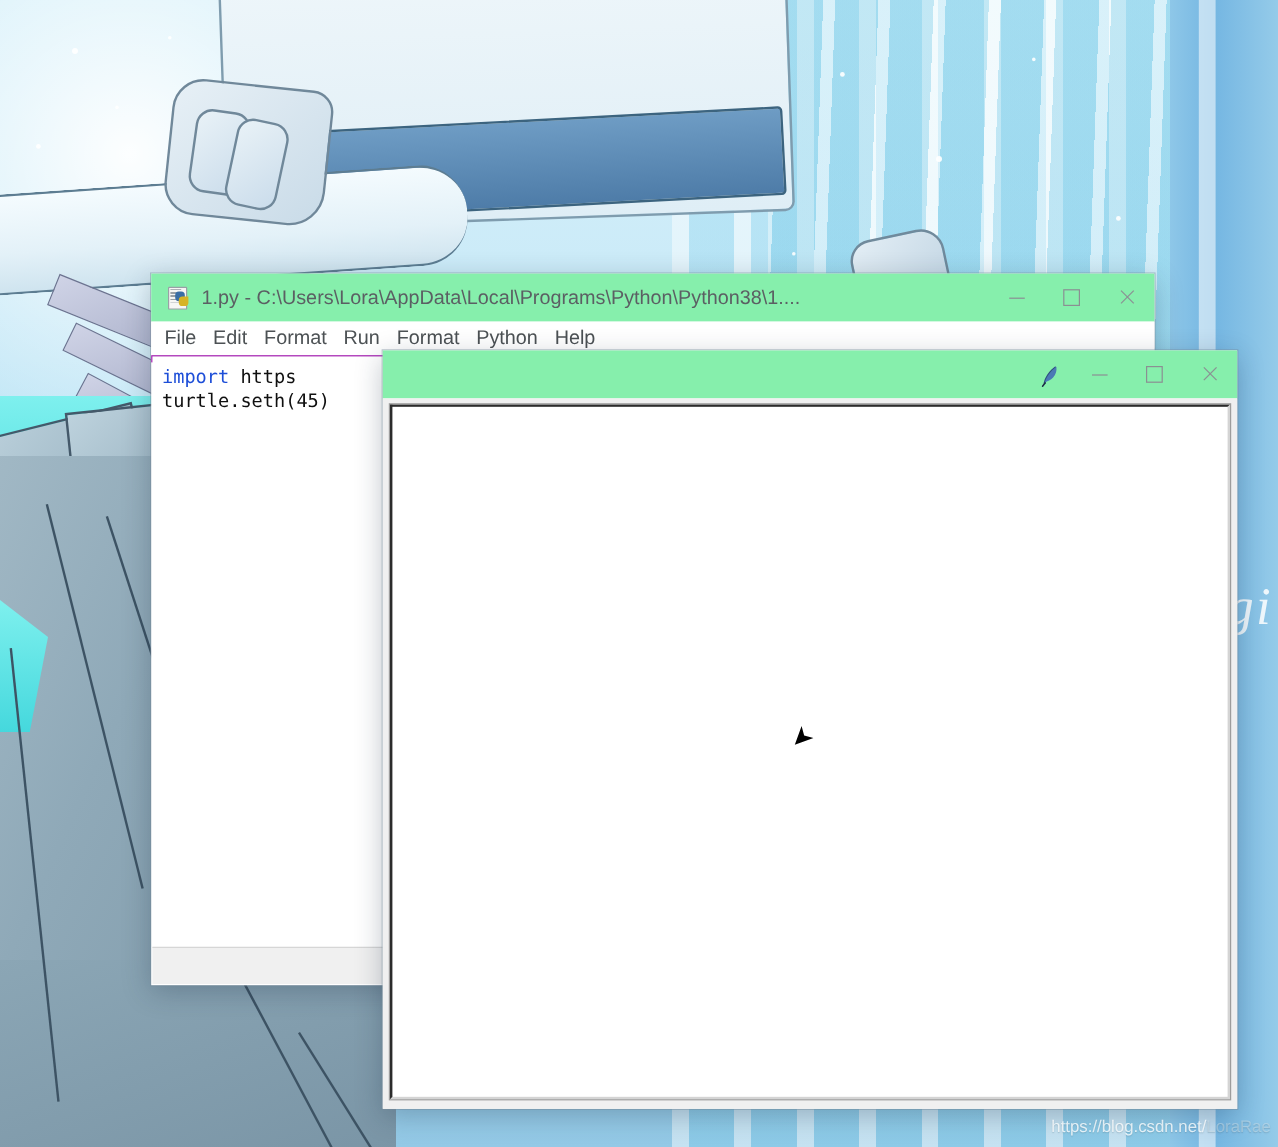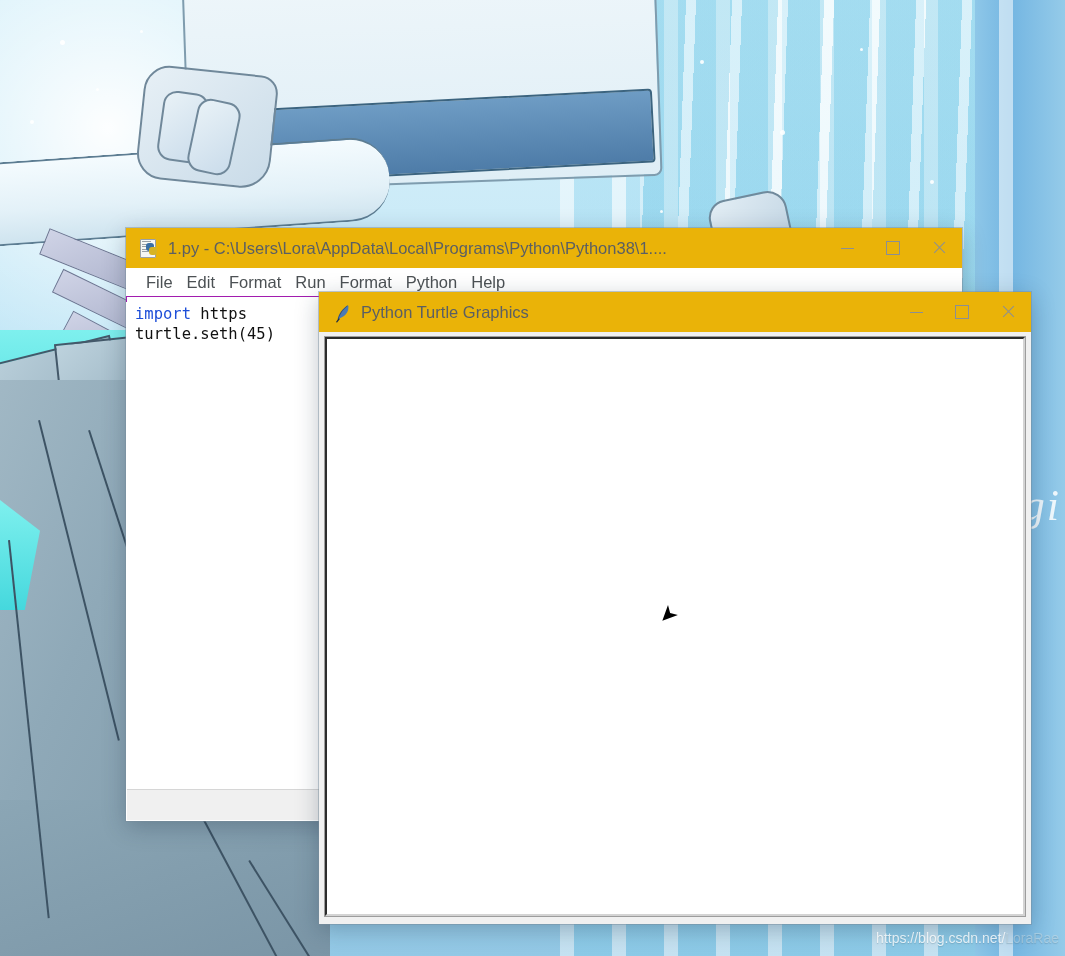--- a/index.html
+++ b/index.html
@@ -158,21 +158,21 @@
   
   .win {
     position: absolute;
     background: #ffffff;
     box-shadow: 0 0 0 1px rgba(120,140,155,.45), 0 6px 22px rgba(20,40,60,.28);
   }
   .titlebar {
     height: 40px;
     display: flex;
     align-items: center;
-    background: #eab308;
+    background: #86efac;
     user-select: none;
     justify-content: flex-end;
   }
   .title-icon {
     width: 18px; height: 18px;
     margin-left: 14px; margin-right: 10px;
     flex: 0 0 auto;
     position: relative;
   }
   .title-text {
@@ -199,21 +199,21 @@
   .glyph-close:before { transform: rotate(45deg); }
   .glyph-close:after  { transform: rotate(-45deg); }
 
   
   #idle-window { left: 126px; top: 228px; width: 836px; height: 593px; }
   #idle-window .titlebar { height: 40px; }
   .menubar {
     height: 28px;
     display: flex;
     align-items: center;
-    padding-left: 13px;
+    padding-left: 4px;
     background: #ffffff;
     border-bottom: 6px solid #a21caf;
     gap: 0px;
   }
   .menu-item {
     font-size: 16.5px;
     color: #4c5154;
     padding: 0 7px;
     line-height: 28px;
     white-space: nowrap;
@@ -410,21 +410,20 @@
   <div class="win" id="turtle-window">
 
     <div class="titlebar">
       <div class="title-icon">
         <svg width="20" height="20" viewBox="0 0 20 20" aria-hidden="true">
           <path d="M14.5 2.2c-1.9 1.3-4.6 3.6-6.6 6.6C6.1 11.5 5 14.3 4.6 16.6l1.5.5c.6-2.3 1.9-5 3.6-7.4 1.8-2.6 3.9-4.7 5.6-6l-.8-1.5z" fill="#2f4f7f"></path>
           <path d="M15.2 2.6c-2.2 1.6-5 4.3-6.9 7.3-1.2 1.9-2.1 3.9-2.6 5.6 2.2-.4 4.9-1.8 6.9-3.9 2.4-2.5 3.3-6.1 2.6-9z" fill="#4a7ab5"></path>
           <path d="M5.9 16.2l-2.1 2.6" stroke="#1c2c45" stroke-width="1.3" fill="none" stroke-linecap="round"></path>
         </svg>
       </div>
-      <div class="title-text">Python Turtle Graphics</div>
       <div class="winbtns">
         <div class="winbtn">
           <span class="glyph-min"></span>
         </div>
         <div class="winbtn">
           <span class="glyph-max"></span>
         </div>
         <div class="winbtn close">
           <span class="glyph-close"></span>
         </div>

